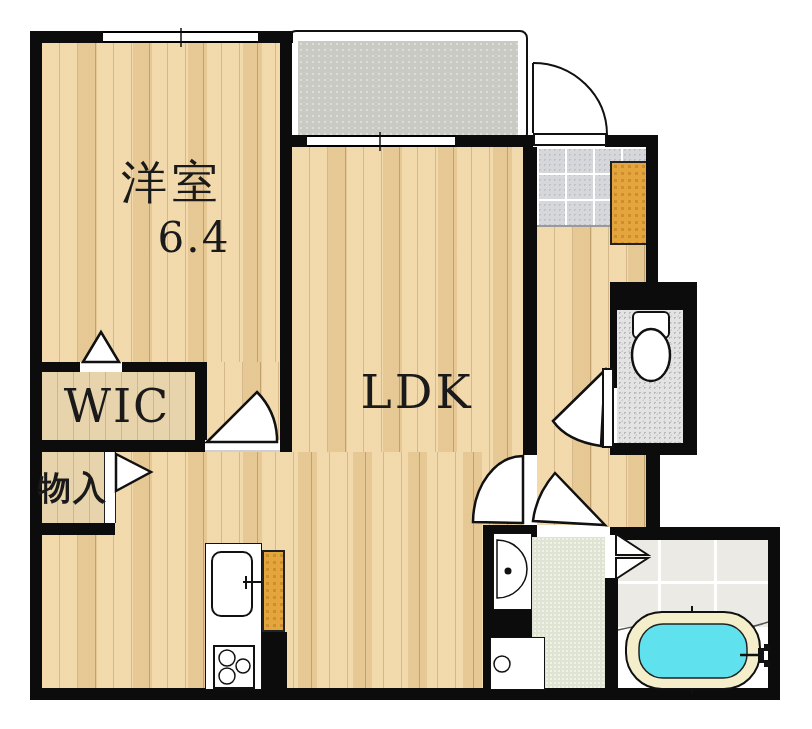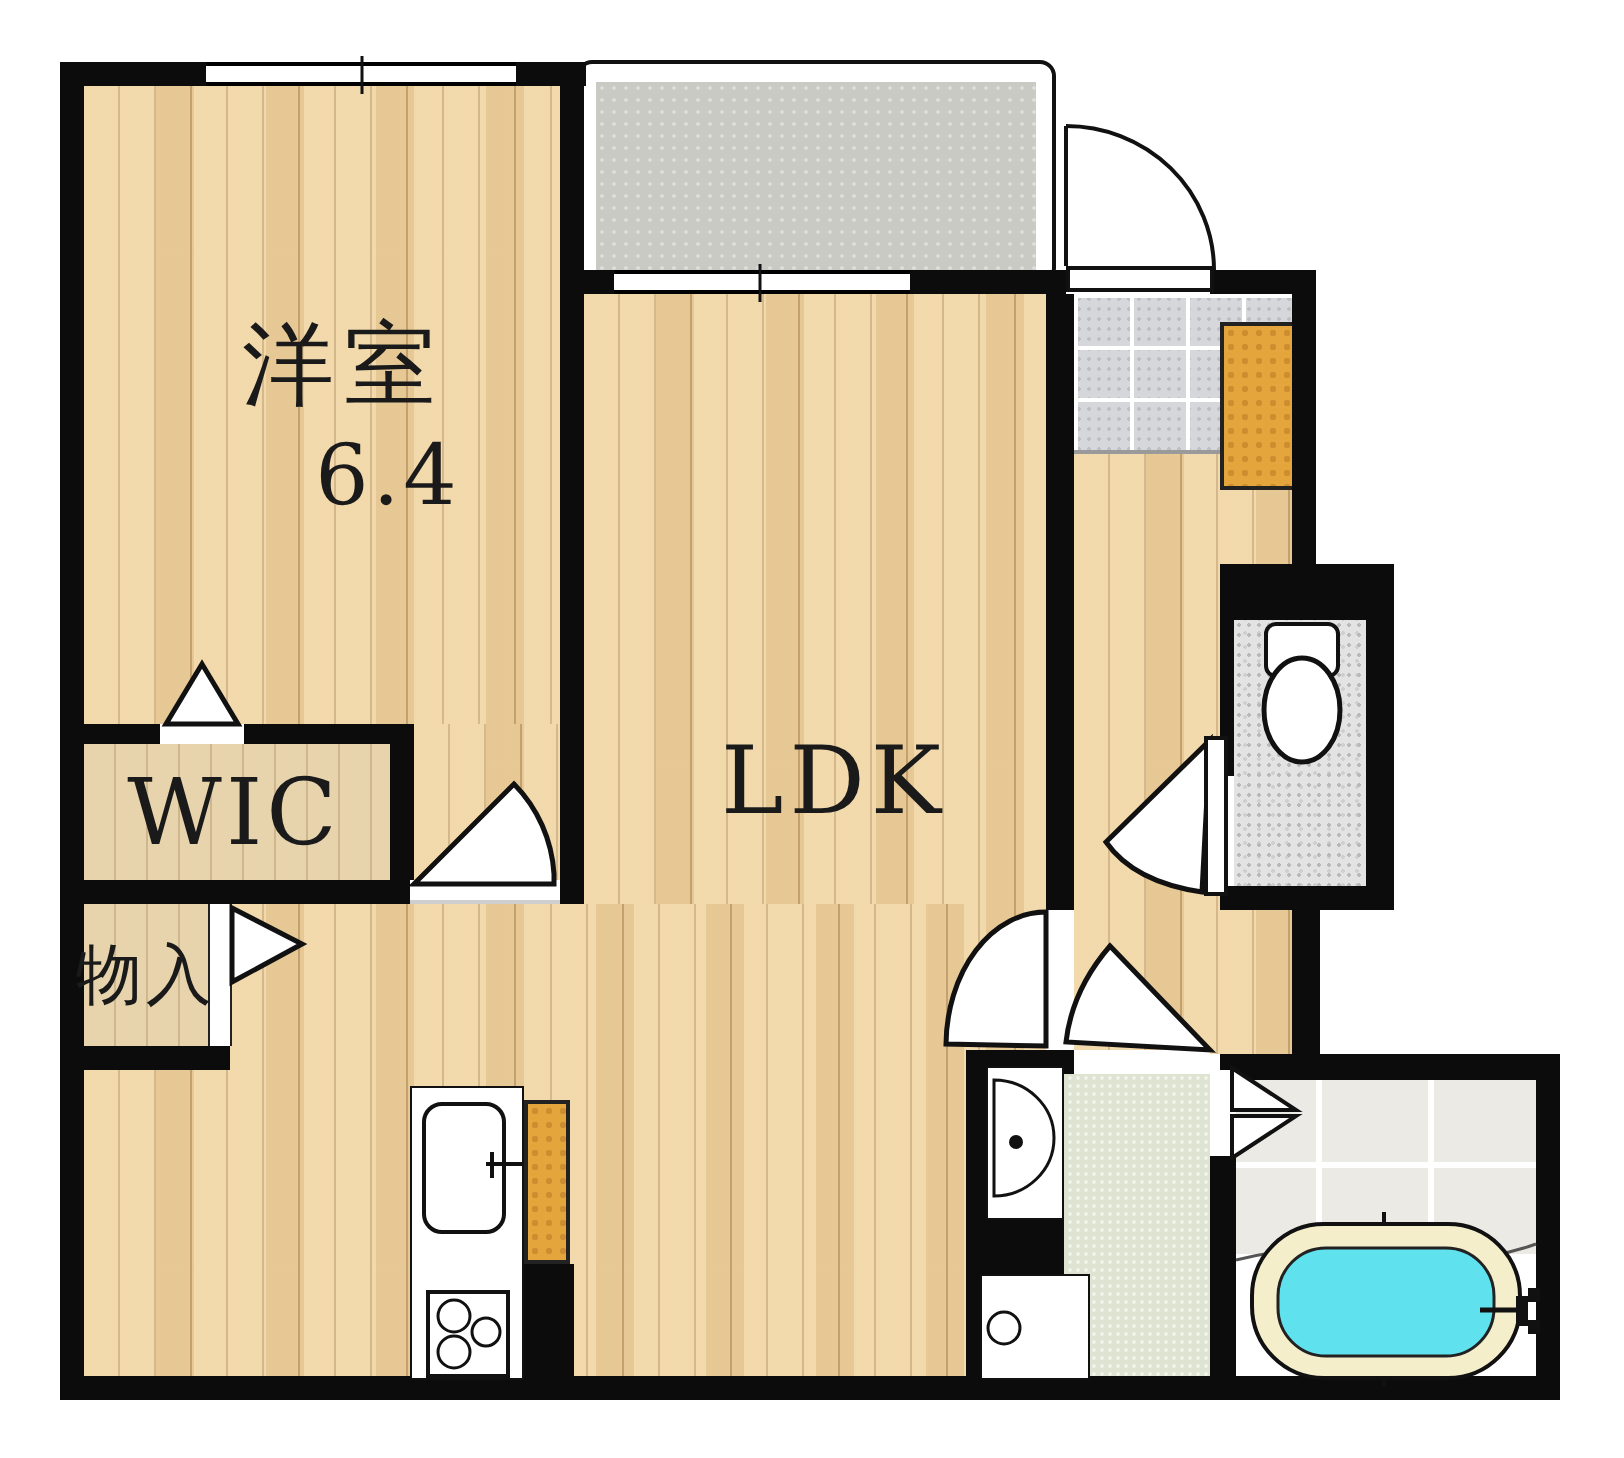--- a/index.html
+++ b/index.html
@@ -157,15 +157,15 @@
     <line x1="740" y1="655" x2="762" y2="655" stroke="#111" stroke-width="2.5"></line>
     <rect x="758" y="648" width="6" height="15" fill="#111"></rect>
     <rect x="764" y="644" width="6" height="7" fill="#111"></rect>
     <rect x="764" y="660" width="6" height="7" fill="#111"></rect>
   </svg>
 
   <div class="lbl lbl-room" style="left:172px;top:182px;">洋室</div>
   <div class="lbl lbl-size" style="left:175px;top:238px;margin-left:19px;">6.4</div>
   <div class="lbl lbl-ldk" style="left:417px;top:347px;margin-top:44px;">LDK</div>
   <div class="lbl lbl-wic" style="left:117px;top:406px;">WIC</div>
-  <div class="lbl lbl-mono" style="left:73px;top:487px;">物入</div>
+  <div class="lbl lbl-mono" style="left:73px;top:487px;font-weight:bold;">物入</div>
 
 </div>
 
 </body></html>

